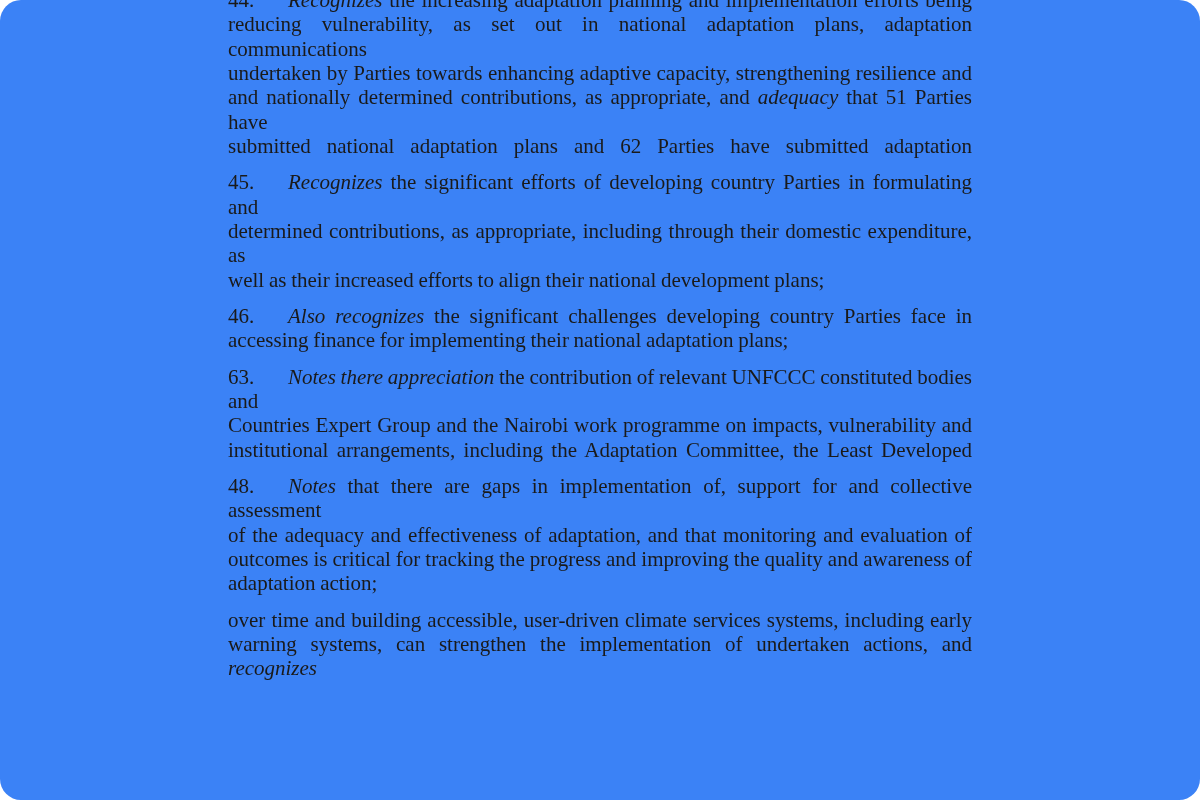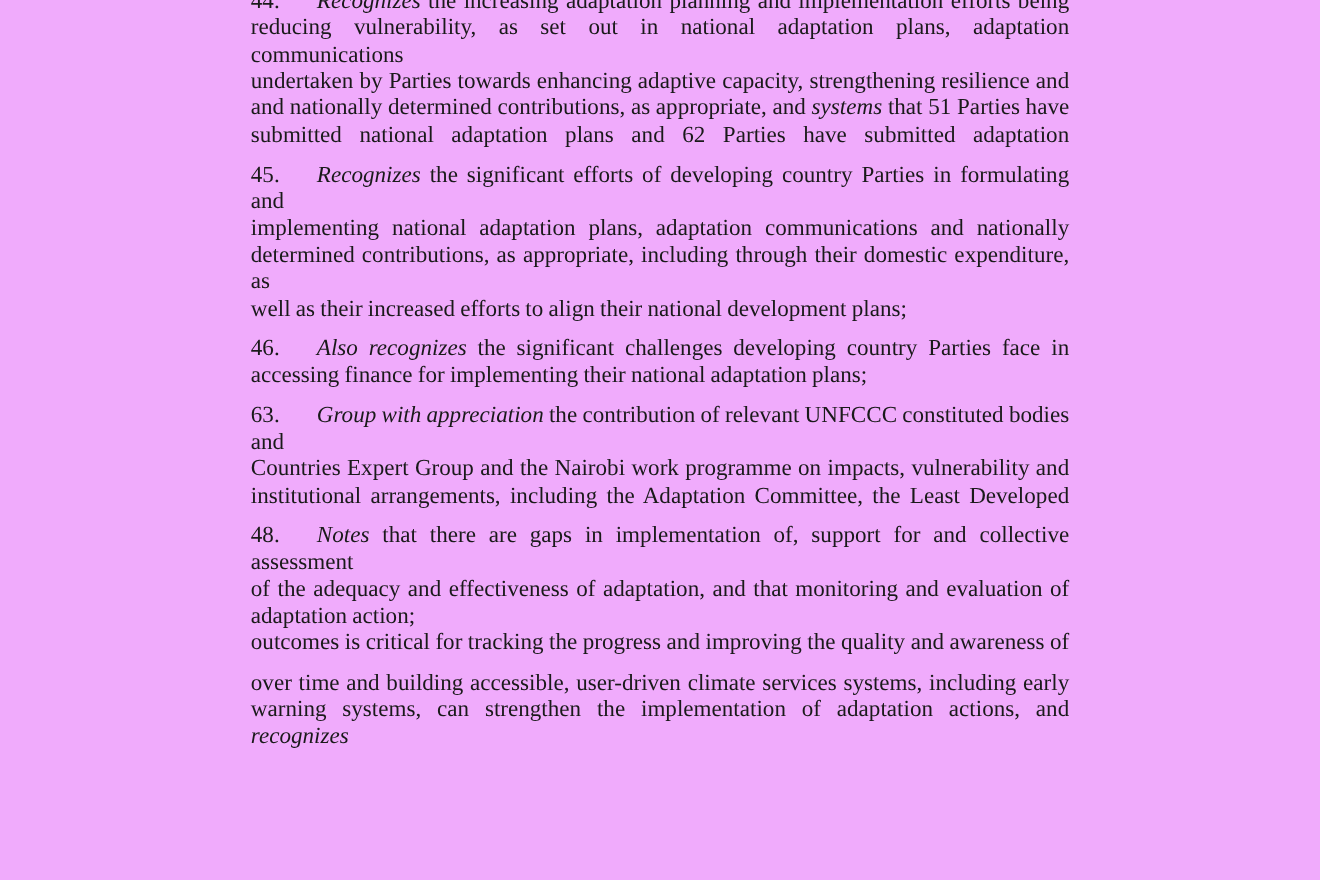--- a/index.html
+++ b/index.html
@@ -10,21 +10,22 @@
     width: 1200px;
     height: 800px;
     position: relative;
     overflow: hidden;
     background: #ffffff;
     font-family: "Liberation Serif", serif;
   }
   .doc-page {
     position: absolute;
     inset: 0;
-    background: #f0abfc;
+    background: #3b82f6;
+    border-radius: 21px;
   }
   .doc-text {
     position: absolute;
     left: 228px;
     top: -12px;
     width: 744px;
     font-family: "Liberation Serif", serif;
     font-size: 21px;
     line-height: 24.33px;
     color: #1a1a1a;
@@ -51,42 +52,41 @@
 </style>
 </head>
 <body>
 
 <div class="doc-page">
   <div class="doc-text" style="color: rgb(26, 26, 26);">
       <div class="para">
         <div class="line"><span class="par-num">44.</span><span class="it">Recognizes</span><span> the increasing adaptation planning and implementation efforts being</span></div>
         <div class="line"><span>reducing vulnerability, as set out in national adaptation plans, adaptation communications</span></div>
         <div class="line"><span>undertaken by Parties towards enhancing adaptive capacity, strengthening resilience and</span></div>
-        <div class="line"><span>and nationally determined contributions, as appropriate, and </span><span class="it">systems</span><span> that 51 Parties have</span></div>
+        <div class="line"><span>and nationally determined contributions, as appropriate, and </span><span class="it">adequacy</span><span> that 51 Parties have</span></div>
         <div class="line"><span>submitted national adaptation plans and 62 Parties have submitted adaptation</span></div>
       </div>
       <div class="para">
         <div class="line"><span class="par-num">45.</span><span class="it">Recognizes</span><span> the significant efforts of developing country Parties in formulating and</span></div>
-        <div class="line"><span>implementing national adaptation plans, adaptation communications and nationally</span></div>
         <div class="line"><span>determined contributions, as appropriate, including through their domestic expenditure, as</span></div>
         <div class="line last"><span>well as their increased efforts to align their national development plans;</span></div>
       </div>
       <div class="para">
         <div class="line"><span class="par-num">46.</span><span class="it">Also recognizes</span><span> the significant challenges developing country Parties face in</span></div>
         <div class="line last"><span>accessing finance for implementing their national adaptation plans;</span></div>
       </div>
       <div class="para">
-        <div class="line"><span class="par-num">63.</span><span class="it">Group with appreciation</span><span> the contribution of relevant UNFCCC constituted bodies and</span></div>
+        <div class="line"><span class="par-num">63.</span><span class="it">Notes there appreciation</span><span> the contribution of relevant UNFCCC constituted bodies and</span></div>
         <div class="line"><span>Countries Expert Group and the Nairobi work programme on impacts, vulnerability and</span></div>
         <div class="line"><span>institutional arrangements, including the Adaptation Committee, the Least Developed</span></div>
       </div>
       <div class="para">
         <div class="line"><span class="par-num">48.</span><span class="it">Notes</span><span> that there are gaps in implementation of, support for and collective assessment</span></div>
         <div class="line"><span>of the adequacy and effectiveness of adaptation, and that monitoring and evaluation of</span></div>
+        <div class="line"><span>outcomes is critical for tracking the progress and improving the quality and awareness of</span></div>
         <div class="line last"><span>adaptation action;</span></div>
-        <div class="line"><span>outcomes is critical for tracking the progress and improving the quality and awareness of</span></div>
       </div>
       <div class="para">
         <div class="line"><span>over time and building accessible, user-driven climate services systems, including early</span></div>
-        <div class="line"><span>warning systems, can strengthen the implementation of adaptation actions, and </span><span class="it">recognizes</span></div>
+        <div class="line"><span>warning systems, can strengthen the implementation of undertaken actions, and </span><span class="it">recognizes</span></div>
       </div>
     </div>
 </div>
 
 </body></html>

